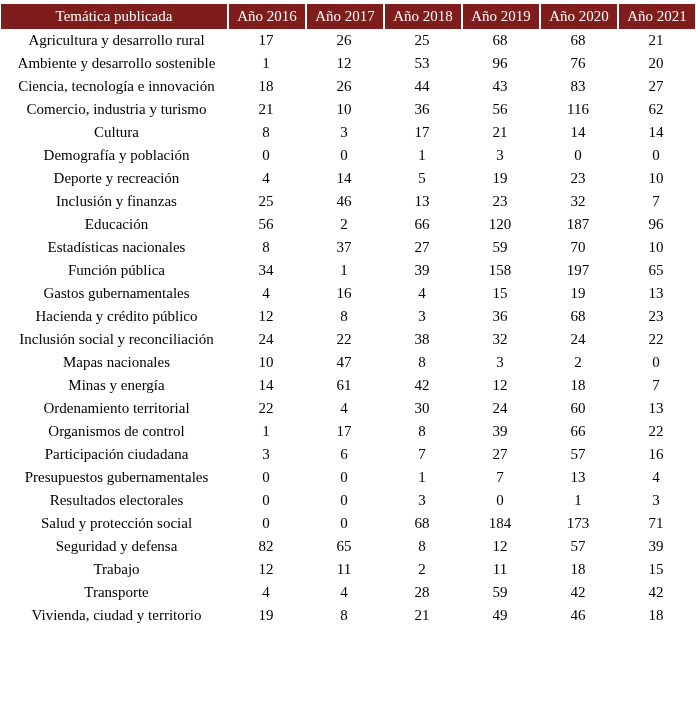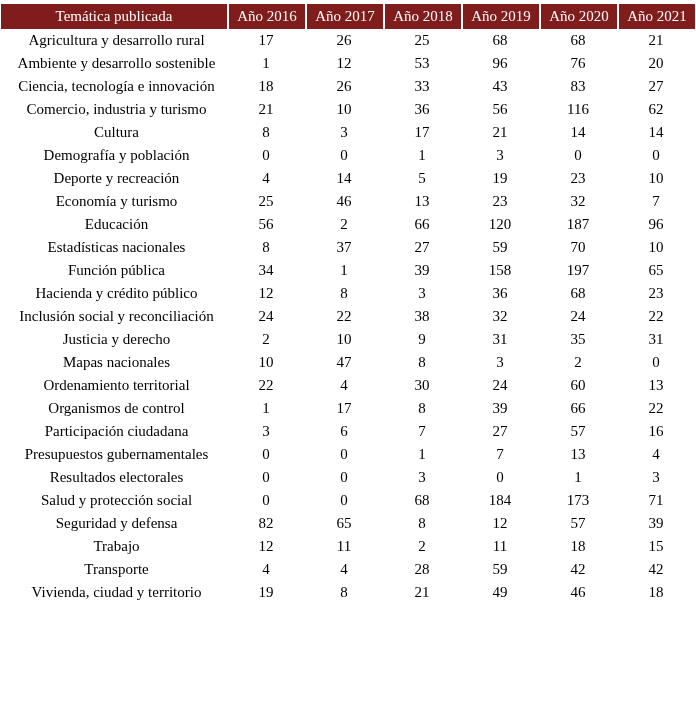--- a/index.html
+++ b/index.html
@@ -92,21 +92,21 @@
           <td class="num">12</td>
           <td class="num">53</td>
           <td class="num">96</td>
           <td class="num">76</td>
           <td class="num">20</td>
         </tr>
         <tr>
           <td class="tema">Ciencia, tecnología e innovación</td>
           <td class="num">18</td>
           <td class="num">26</td>
-          <td class="num">33</td>
+          <td class="num">44</td>
           <td class="num">43</td>
           <td class="num">83</td>
           <td class="num">27</td>
         </tr>
         <tr>
           <td class="tema">Comercio, industria y turismo</td>
           <td class="num">21</td>
           <td class="num">10</td>
           <td class="num">36</td>
           <td class="num">56</td>
@@ -134,21 +134,21 @@
         <tr>
           <td class="tema">Deporte y recreación</td>
           <td class="num">4</td>
           <td class="num">14</td>
           <td class="num">5</td>
           <td class="num">19</td>
           <td class="num">23</td>
           <td class="num">10</td>
         </tr>
         <tr>
-          <td class="tema">Economía y turismo</td>
+          <td class="tema">Inclusión y finanzas</td>
           <td class="num">25</td>
           <td class="num">46</td>
           <td class="num">13</td>
           <td class="num">23</td>
           <td class="num">32</td>
           <td class="num">7</td>
         </tr>
         <tr>
           <td class="tema">Educación</td>
           <td class="num">56</td>
@@ -170,54 +170,63 @@
         <tr>
           <td class="tema">Función pública</td>
           <td class="num">34</td>
           <td class="num">1</td>
           <td class="num">39</td>
           <td class="num">158</td>
           <td class="num">197</td>
           <td class="num">65</td>
         </tr>
         <tr>
+          <td class="tema">Gastos gubernamentales</td>
+          <td class="num">4</td>
+          <td class="num">16</td>
+          <td class="num">4</td>
+          <td class="num">15</td>
+          <td class="num">19</td>
+          <td class="num">13</td>
+        </tr>
+        <tr>
           <td class="tema">Hacienda y crédito público</td>
           <td class="num">12</td>
           <td class="num">8</td>
           <td class="num">3</td>
           <td class="num">36</td>
           <td class="num">68</td>
           <td class="num">23</td>
         </tr>
         <tr>
           <td class="tema">Inclusión social y reconciliación</td>
           <td class="num">24</td>
           <td class="num">22</td>
           <td class="num">38</td>
           <td class="num">32</td>
           <td class="num">24</td>
           <td class="num">22</td>
         </tr>
         <tr>
-          <td class="tema">Justicia y derecho</td>
-          <td class="num">2</td>
-          <td class="num">10</td>
-          <td class="num">9</td>
-          <td class="num">31</td>
-          <td class="num">35</td>
-          <td class="num">31</td>
-        </tr>
-        <tr>
           <td class="tema">Mapas nacionales</td>
           <td class="num">10</td>
           <td class="num">47</td>
           <td class="num">8</td>
           <td class="num">3</td>
           <td class="num">2</td>
           <td class="num">0</td>
+        </tr>
+        <tr>
+          <td class="tema">Minas y energía</td>
+          <td class="num">14</td>
+          <td class="num">61</td>
+          <td class="num">42</td>
+          <td class="num">12</td>
+          <td class="num">18</td>
+          <td class="num">7</td>
         </tr>
         <tr>
           <td class="tema">Ordenamiento territorial</td>
           <td class="num">22</td>
           <td class="num">4</td>
           <td class="num">30</td>
           <td class="num">24</td>
           <td class="num">60</td>
           <td class="num">13</td>
         </tr>

